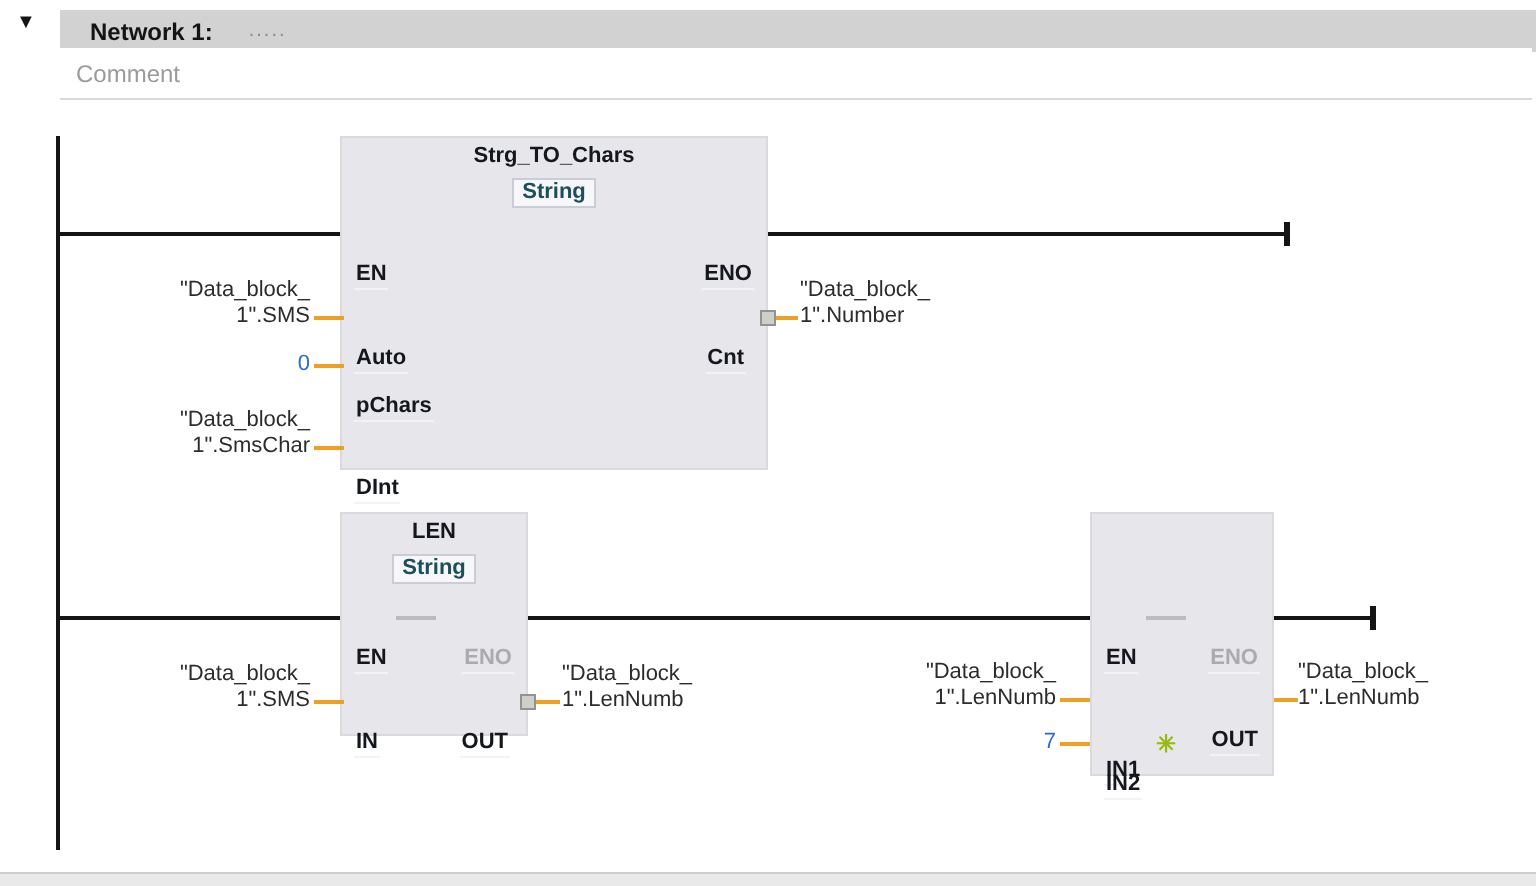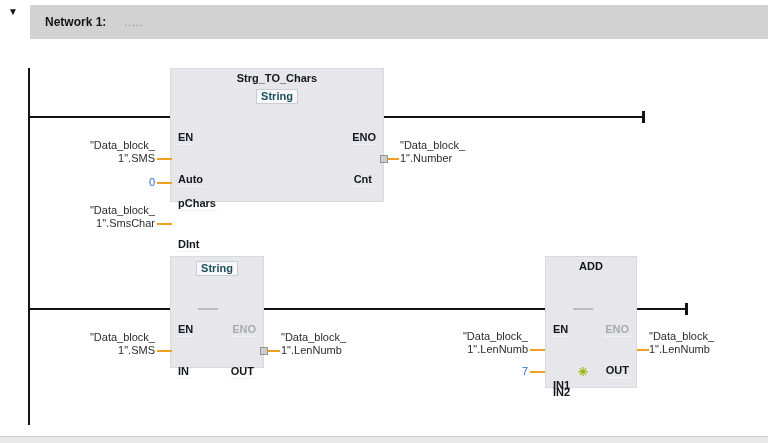--- a/index.html
+++ b/index.html
@@ -2,21 +2,21 @@
 <html><head>
 <meta charset="utf-8">
 <style>
   * { margin:0; padding:0; box-sizing:border-box; }
   html,body { width:768px; height:443px; overflow:hidden; }
   body { background:#ffffff; font-family:"Liberation Sans", sans-serif; }
   .canvas { position:relative; width:768px; height:443px; background:#fff; }
 
   
   .tri { position:absolute; left:8px; top:6px; font-size:10px; color:#141414; cursor:pointer; }
-  .net-strip { position:absolute; left:30px; top:5px; right:0; height:34px; background:#d2d2d2;
+  .net-strip { position:absolute; left:30px; top:5px; right:0; height:21px; background:#d2d2d2;
                display:flex; align-items:center; padding-left:15px; }
   .net-title { font-weight:bold; font-size:12px; color:#141414; }
   .net-dots { font-size:10px; color:#8a8a8a; letter-spacing:1px; margin-left:18px; }
   .comment-row { position:absolute; left:30px; top:24px; right:2px; height:26px; background:#fff;
                  border-bottom:1px solid #d8d8d8; display:flex; align-items:center; padding-left:8px;
                  font-size:12px; color:#9b9b9b; }
 
   
   .rail { position:absolute; left:28px; top:68px; width:2px; height:357px; background:#141414; }
   .wire { position:absolute; height:2px; background:#141414; }
@@ -51,28 +51,31 @@
 <body>
 
 <div class="canvas">
 
   <span class="tri">▼</span>
   <div class="net-strip">
     <span class="net-title">Network 1:</span>
     <span class="net-dots">.....</span>
   </div>
 
+  <div class="comment-row">
+    <span>Comment</span>
+  </div>
 
   <div class="rail"></div>
 
   <div class="wire" style="left:28px; top:116px; width:144px;"></div>
   <div class="wire" style="left:384px; top:116px; width:260px;"></div>
   <div class="tick" style="left:642px; top:111px;"></div>
 
-  <div class="block" style="left:170px; top:68px; width:214px; height:134px;">
+  <div class="block" style="left:170px; top:68px; width:214px; height:167px;">
     <div class="b-title">Strg_TO_Chars</div>
     <div class="b-type-row"><span class="b-type">String</span></div>
     <span class="pin l" style="top:42px;">EN</span>
     <span class="pin r" style="top:42px;">ENO</span>
     <span class="pin l" style="top:84px;">Auto</span>
     <span class="pin l" style="top:108px;">pChars</span>
     <span class="pin l" style="top:149px;">DInt</span>
     <span class="pin r" style="top:84px; right:10px;">Cnt</span>
   </div>
 
@@ -87,20 +90,21 @@
   <div class="opr const" style="left:35px; top:176px;">0</div>
   <div class="opr" style="left:35px; top:204px;">"Data_block_
 1".SmsChar</div>
   <div class="opl" style="left:400px; top:139px;">"Data_block_
 1".Number</div>
 
   <div class="wire" style="left:28px; top:308px; width:144px;"></div>
   <div class="wire" style="left:264px; top:308px; width:281px;"></div>
 
   <div class="block" style="left:170px; top:256px; width:94px; height:112px;">
+    <div class="b-title">LEN</div>
     <div class="b-type-row"><span class="b-type">String</span></div>
     <span class="pin l" style="top:46px;">EN</span>
     <span class="pin r grey" style="top:46px;">ENO</span>
     <span class="pin l" style="top:88px;">IN</span>
     <span class="pin r" style="top:88px; right:8px;">OUT</span>
   </div>
   <div class="endash" style="left:198px; top:308px; width:20px;"></div>
 
   <div class="owire" style="left:157px; top:350px; width:15px;"></div>
   <div class="osq" style="left:260px; top:347px;"></div>
@@ -108,21 +112,20 @@
 
   <div class="opr" style="left:35px; top:331px;">"Data_block_
 1".SMS</div>
   <div class="opl" style="left:281px; top:331px;">"Data_block_
 1".LenNumb</div>
 
   <div class="wire" style="left:637px; top:308px; width:50px;"></div>
   <div class="tick" style="left:685px; top:303px;"></div>
 
   <div class="block" style="left:545px; top:256px; width:92px; height:132px;">
-    <div class="b-title">ADD</div>
     <span class="pin l" style="top:46px;">EN</span>
     <span class="pin r grey" style="top:46px;">ENO</span>
     <span class="pin l" style="top:102px;">IN1</span>
     <span class="pin l" style="top:109px;text-align:right;">IN2</span>
     <span class="pin r" style="top:87px;">OUT</span>
     <span class="star" style="left:32px; top:109px;">✳</span>
   </div>
   <div class="endash" style="left:573px; top:308px; width:20px;"></div>
 
   <div class="owire" style="left:530px; top:349px; width:15px;"></div>

